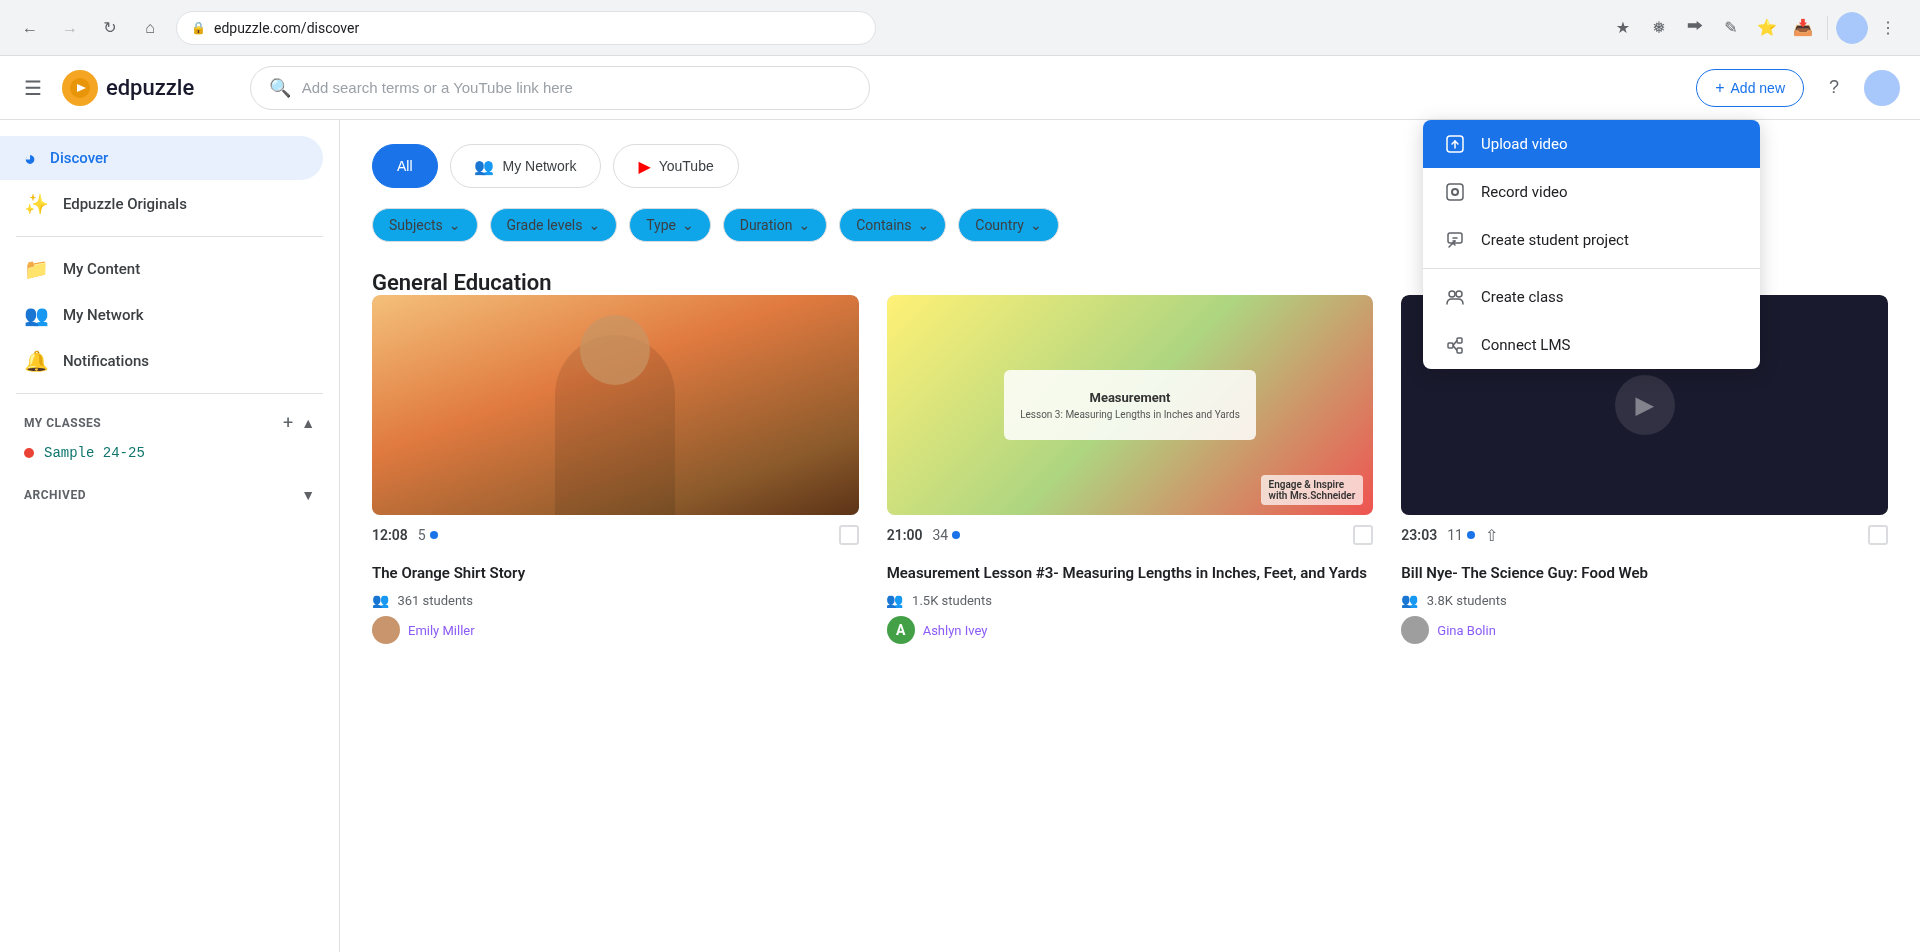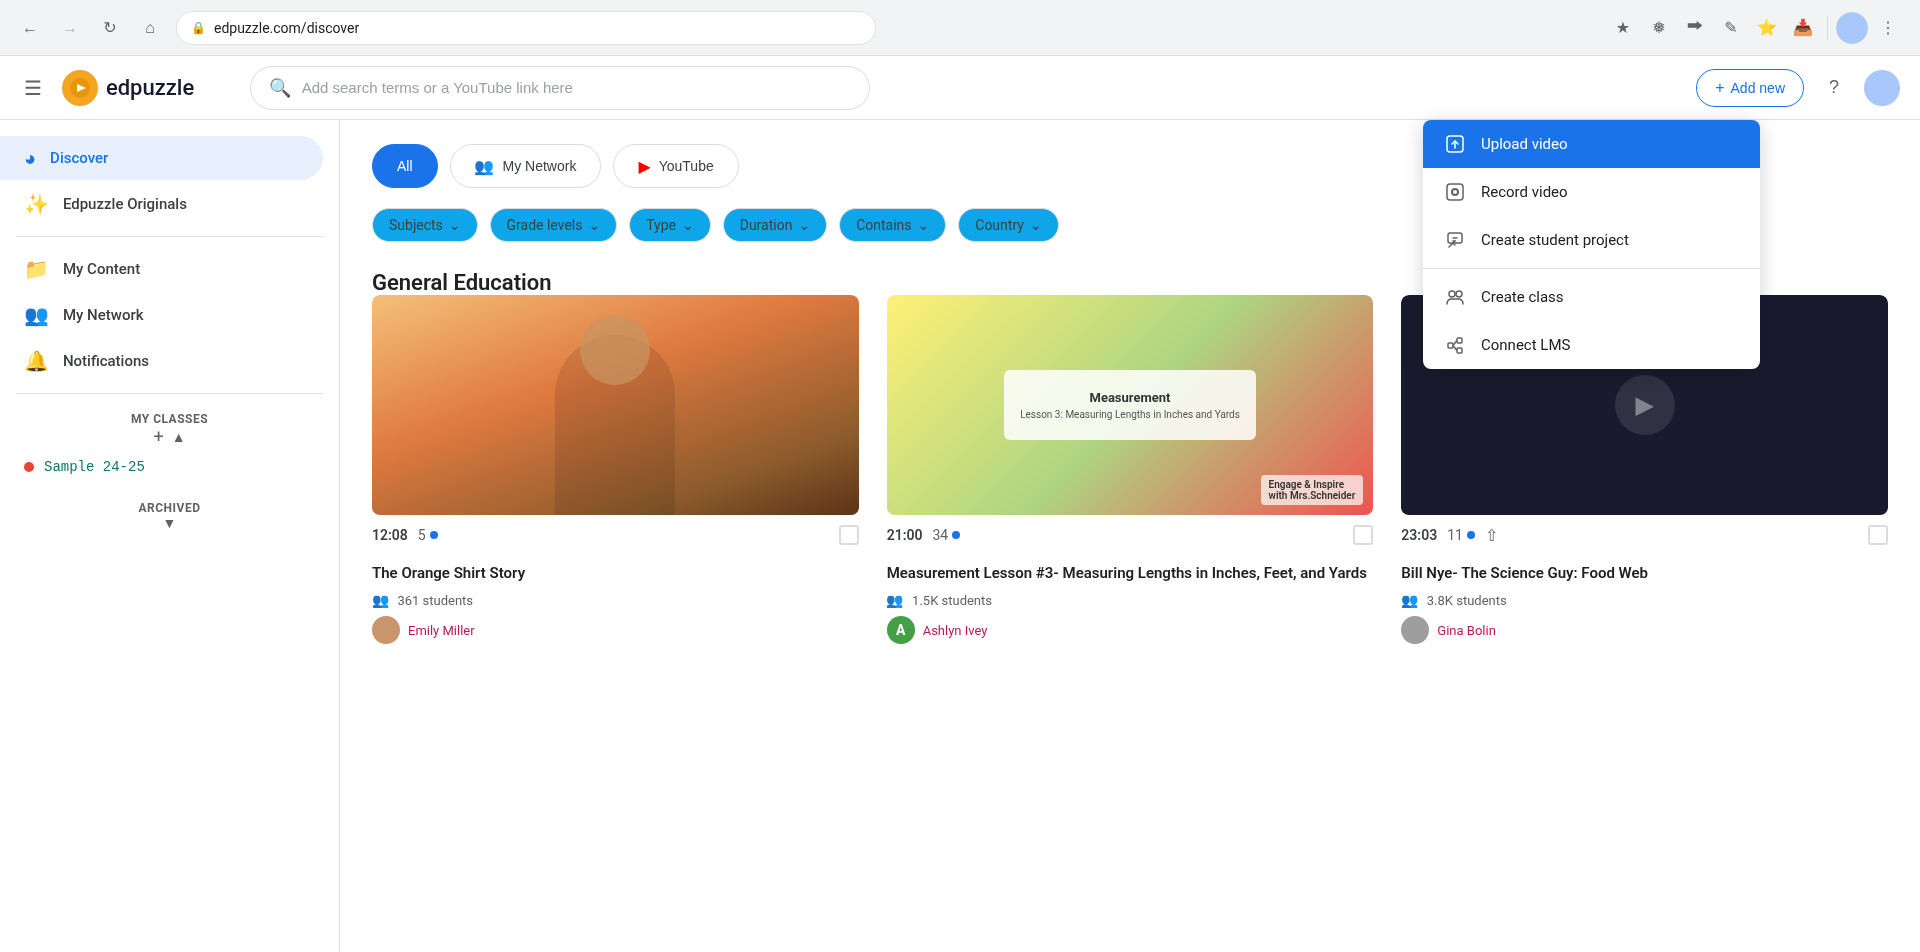--- a/index.html
+++ b/index.html
@@ -181,21 +181,20 @@
 
     .sidebar-section {
       padding: 8px 24px;
     }
     .sidebar-section-header {
       display: flex;
       align-items: center;
       justify-content: space-between;
       cursor: pointer;
       margin-bottom: 4px;
-      flex-direction: column;
     }
     .sidebar-section-title {
       font-size: 12px;
       font-weight: 700;
       text-transform: uppercase;
       color: #5f6368;
       letter-spacing: 0.5px;
     }
     .sidebar-class-item {
       display: flex;
@@ -349,21 +348,21 @@
       overflow: hidden;
       flex-shrink: 0;
     }
     .author-avatar-green {
       background: #43a047;
       display: flex; align-items: center; justify-content: center;
       color: #fff; font-weight: 700; font-size: 14px;
     }
     .author-name {
       font-size: 13px;
-      color: #be185d;
+      color: #8b5cf6;
     }
 
     
     .dropdown-menu {
       position: fixed;
       top: 120px;
       right: 160px;
       width: 337px;
       background: #fff;
       border-radius: 8px;

